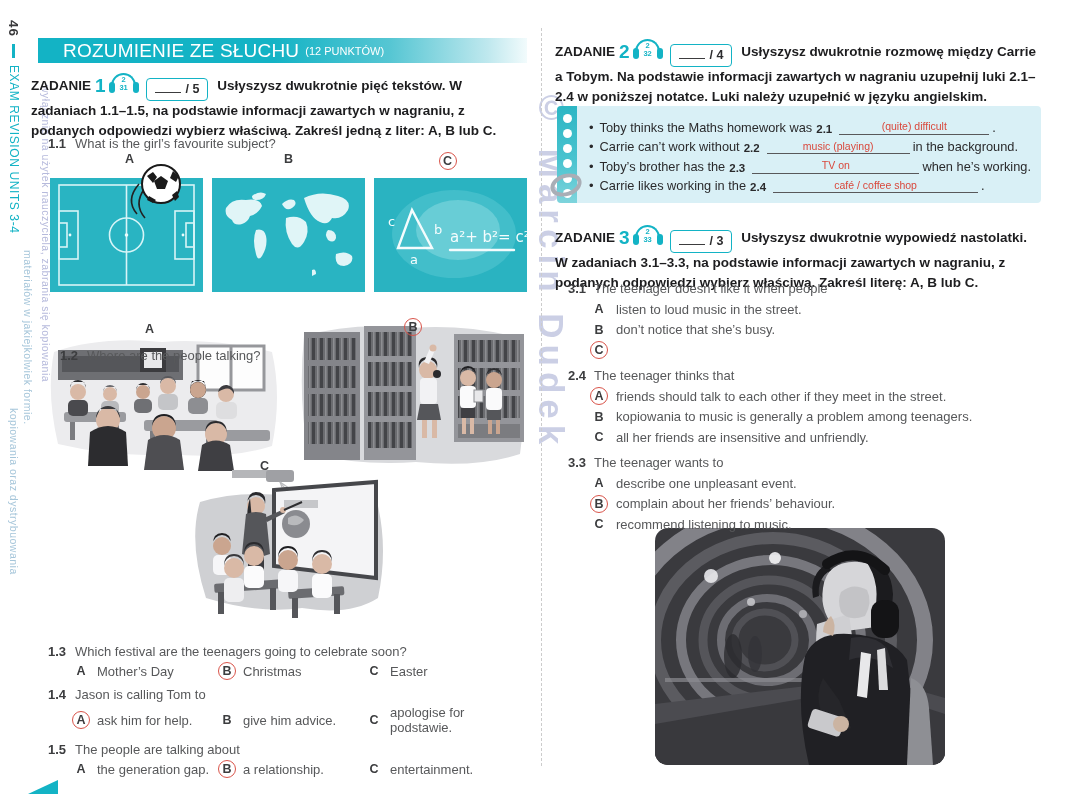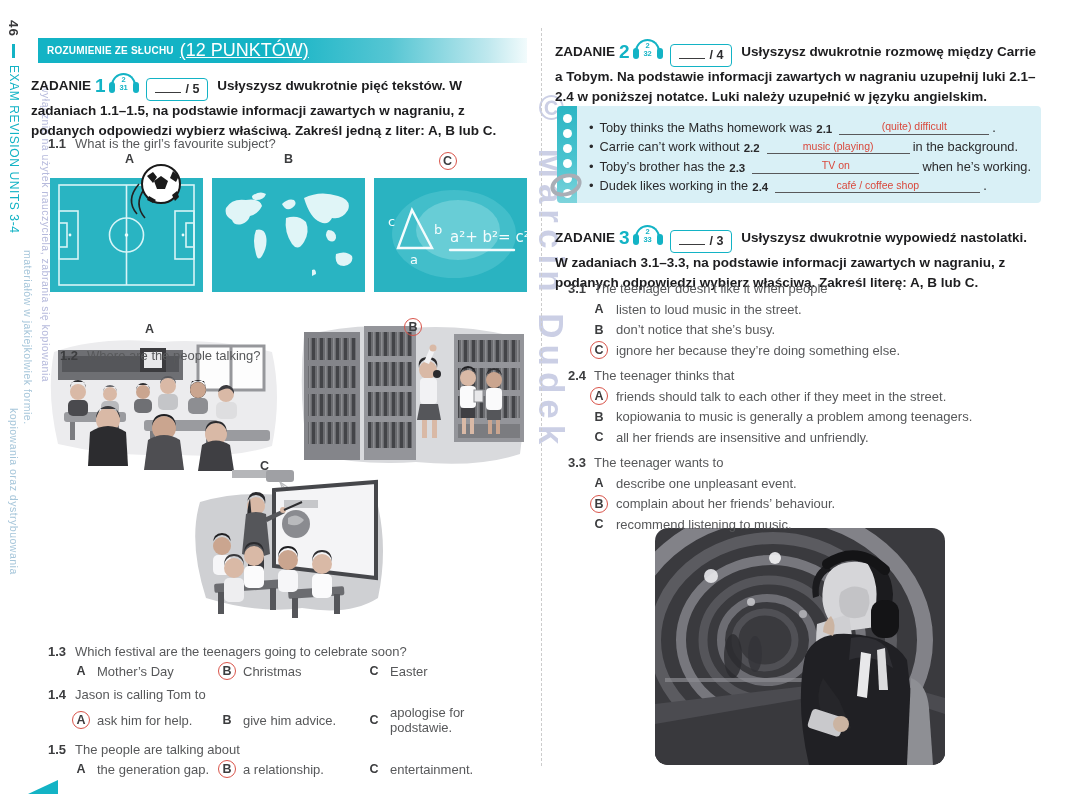--- a/index.html
+++ b/index.html
@@ -17,22 +17,22 @@
   .wm3{left:8px;top:408px;color:#a6c6da;}
   .wm-name{position:absolute;left:531px;top:88px;writing-mode:vertical-rl;font-size:35px;font-weight:bold;
            letter-spacing:6px;color:rgba(125,135,190,.40);z-index:0;white-space:nowrap;}
   .divider-dashed{position:absolute;left:541px;top:28px;height:738px;border-left:1px dashed #cccccc;z-index:0;}
   .corner-wedge{position:absolute;left:28px;top:780px;width:30px;height:14px;background:#13b3c5;
                 clip-path:polygon(0 100%,100% 0,100% 100%);z-index:1;}
   
   .band{position:absolute;left:38px;top:38px;width:489px;height:25px;display:flex;align-items:center;
         padding-left:9px;box-sizing:border-box;z-index:2;
         background:linear-gradient(90deg,#13b3c5 0%,#13b3c5 48%,#56c6d3 72%,#bfe8ee 92%,#f2fbfc 100%);}
-  .band-title{font-weight:bold;font-size:10px;color:#fff;letter-spacing:.2px;}
-  .band-points{font-size:18px;color:#fff;margin-left:6px;text-decoration:underline;}
+  .band-title{font-weight:normal;font-size:19px;color:#fff;letter-spacing:.2px;margin-left:16px;}
+  .band-points{font-size:11px;color:#fff;margin-left:6px;}
   
   .task-head{position:absolute;font-size:13.5px;font-weight:bold;color:#1d1d1f;line-height:1.45;z-index:2;}
   .tlabel{font-weight:bold;}
   .tnum{color:#13b3c5;font-size:19px;font-weight:bold;vertical-align:-2px;padding:0 2px 0 4px;}
   .hp{display:inline-block;position:relative;width:31px;height:23px;vertical-align:-5px;margin:0 4px 0 1px;}
   .hp-arc{position:absolute;left:2px;top:1px;width:25px;height:13px;border:2.5px solid #13b3c5;border-bottom:none;
           border-radius:15px 15px 0 0;box-sizing:border-box;}
   .hp-cupL,.hp-cupR{position:absolute;top:10px;width:6px;height:11px;background:#13b3c5;border-radius:3px;}
   .hp-cupL{left:0;}.hp-cupR{left:24px;}
   .hp-nums{position:absolute;left:5px;top:4px;width:20px;text-align:center;color:#13b3c5;font-weight:bold;
@@ -456,21 +456,21 @@
     </div>
     <div class="noteline">
       <span class="bullet">•</span>
       <span>Toby’s brother has the</span>
       <span class="nnum">2.3</span>
       <span class="ablank w3">TV on</span>
       <span>when he’s working.</span>
     </div>
     <div class="noteline">
       <span class="bullet">•</span>
-      <span>Dudek likes working in the</span>
+      <span>Carrie likes working in the</span>
       <span class="nnum">2.4</span>
       <span class="ablank w4">café / coffee shop</span>
       <span>.</span>
     </div>
   </div>
 
   <div class="task-head" style="left:555px;top:224px;width:487px;">
     <span class="tlabel">ZADANIE</span><span class="tnum">3</span><span class="hp"><span class="hp-arc"></span><span class="hp-cupL"></span><span class="hp-cupR"></span><span class="hp-nums"><span>2</span><br><span>33</span></span></span><span class="scorebox"><span class="scoreblank"></span><span>/ 3</span></span>
     <span>Usłyszysz dwukrotnie wypowiedź nastolatki. W zadaniach 3.1–3.3, na podstawie informacji zawartych w nagraniu, z podanych odpowiedzi wybierz właściwą. Zakreśl literę: A, B lub C.</span>
   </div>
@@ -487,21 +487,20 @@
       <div class="t3opt">
           <span class="lbox">
             <span class="optletter">B</span>
           </span>
           <span>don’t notice that she’s busy.</span>
         </div>
       <div class="t3opt">
           <span class="lbox circ">
             <span class="optletter">C</span>
           </span>
-          <span>ignore her because they’re doing something else.</span>
         </div>
     </div>
     <div class="t3q">
       <div class="t3qline"><span class="qnum">2.4</span><span>The teenager thinks that</span></div>
       <div class="t3opt">
           <span class="lbox circ">
             <span class="optletter">A</span>
           </span>
           <span>friends should talk to each other if they meet in the street.</span>
         </div>

